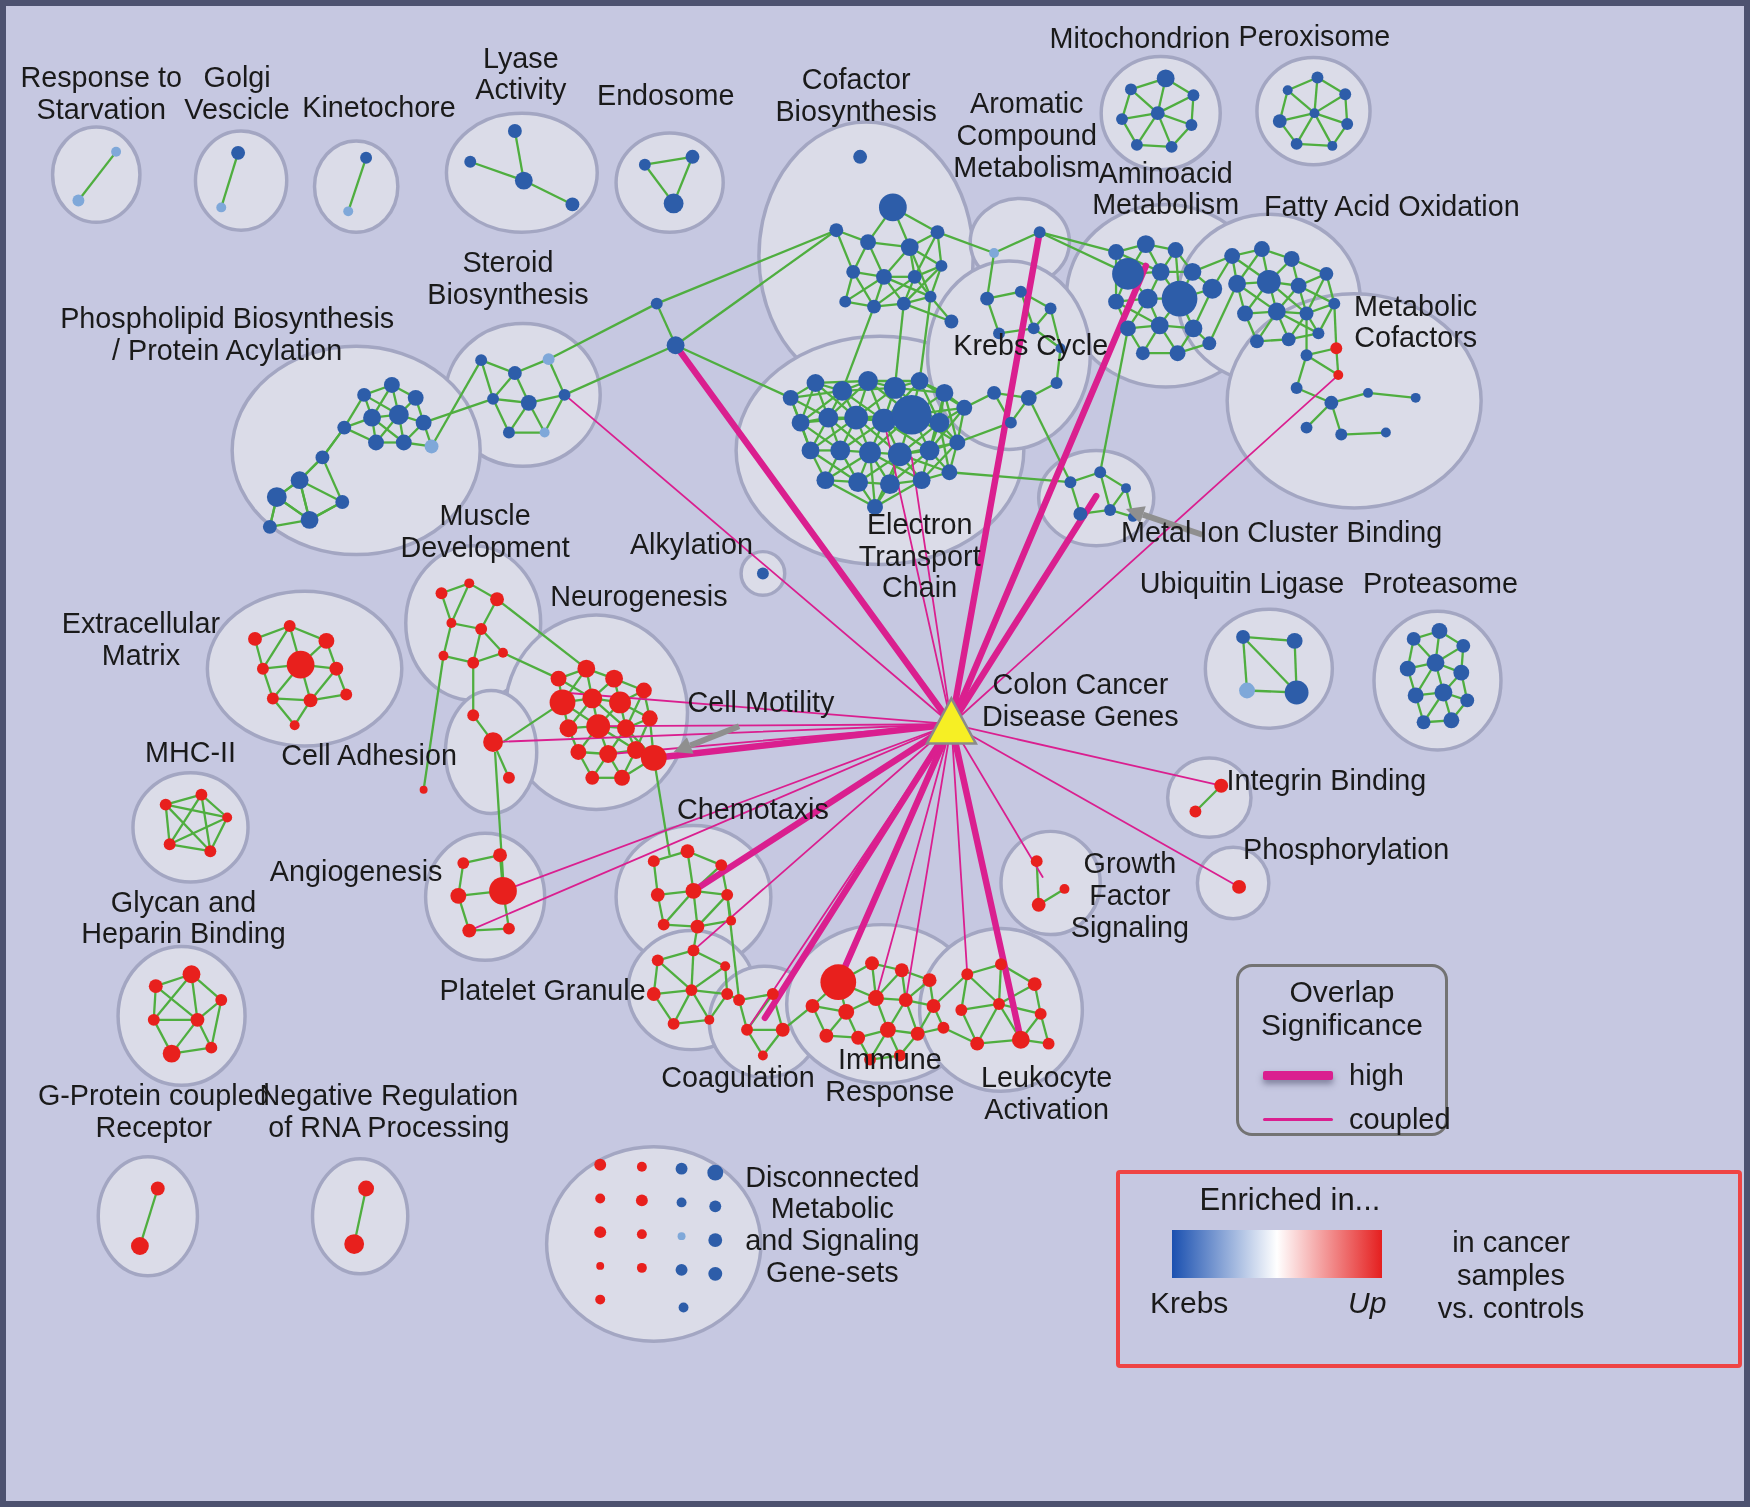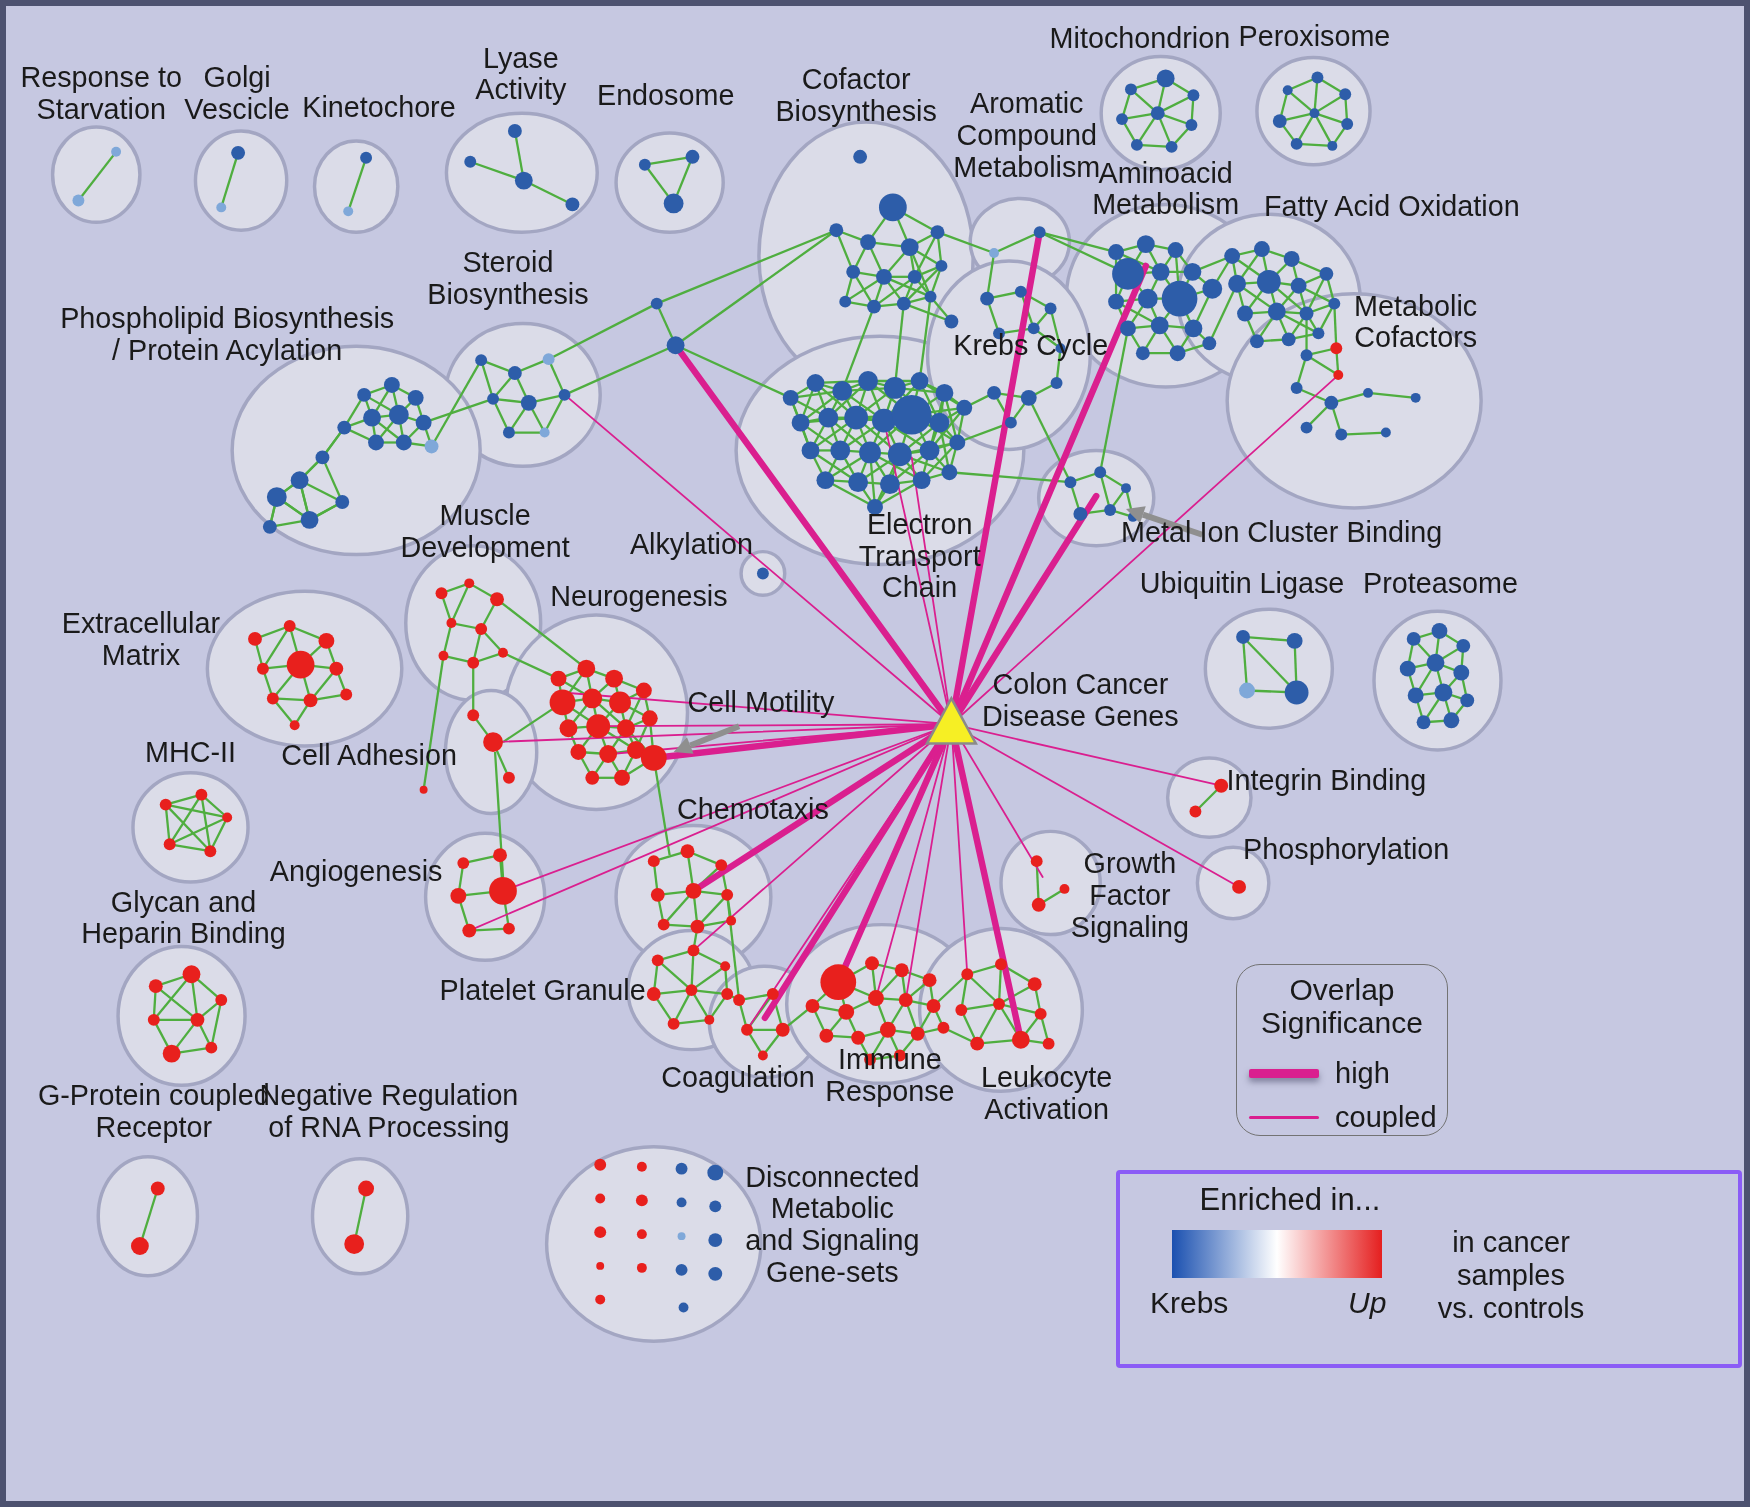--- a/index.html
+++ b/index.html
@@ -1,28 +1,28 @@
 <!DOCTYPE html>
 <html><head>
 <meta charset="utf-8">
 <style>
   html,body{margin:0;padding:0;background:#ffffff;font-family:"Liberation Sans",sans-serif;}
   #canvas{position:relative;width:1750px;height:1507px;box-sizing:border-box;border:6px solid #4d5270;overflow:hidden;}
   #graph{position:absolute;left:0;top:0;width:100%;height:100%;}
   .legend{position:absolute;box-sizing:border-box;color:#1a1a1a;}
-  #overlap-legend{left:1230px;top:958px;width:212px;height:172px;border:1px solid #737373;border-radius:24px;}
+  #overlap-legend{left:1230px;top:958px;width:212px;height:172px;border:3px solid #737373;border-radius:16px;}
   #overlap-legend .lg-title{position:absolute;left:0;top:8px;width:100%;text-align:center;font-size:30px;line-height:33px;}
-  .lg-row{position:absolute;left:12px;display:flex;align-items:center;}
+  .lg-row{position:absolute;left:24px;display:flex;align-items:center;}
   .lg-row.r1{top:92px;}
   .lg-row.r2{top:136px;}
   .line-sample{display:inline-block;width:70px;border-radius:2px;}
   .line-sample.high{height:9px;box-shadow:0 4px 6px rgba(70,70,100,.55);}
   .line-sample.moderate{height:3px;}
   .lg-label{font-size:29px;margin-left:16px;}
-  #enriched-legend{left:1110px;top:1164px;width:626px;height:198px;border:4px solid #8b5cf6;border-radius:4px;}
+  #enriched-legend{left:1110px;top:1164px;width:626px;height:198px;border:4px solid #ef4444;border-radius:4px;}
   #enriched-legend .en-title{position:absolute;left:30px;top:8px;width:280px;text-align:center;font-size:31px;}
   #gradient-bar{position:absolute;left:52px;top:56px;width:210px;height:48px;}
   #enriched-legend .down{position:absolute;left:30px;top:112px;font-size:30px;}
   #enriched-legend .up{position:absolute;left:228px;top:112px;font-size:30px;font-style:italic;}
   #enriched-legend .side{position:absolute;left:286px;top:52px;width:210px;text-align:center;font-size:29px;line-height:33px;}
 </style>
 </head>
 <body>
 
 <div id="canvas" style="background: rgb(198, 200, 225); border-color: rgb(77, 82, 112);">

